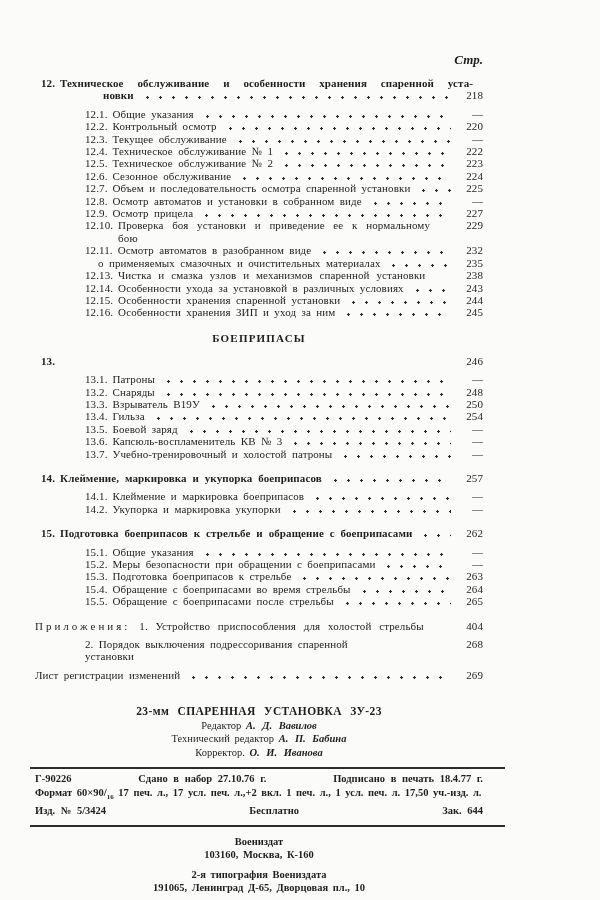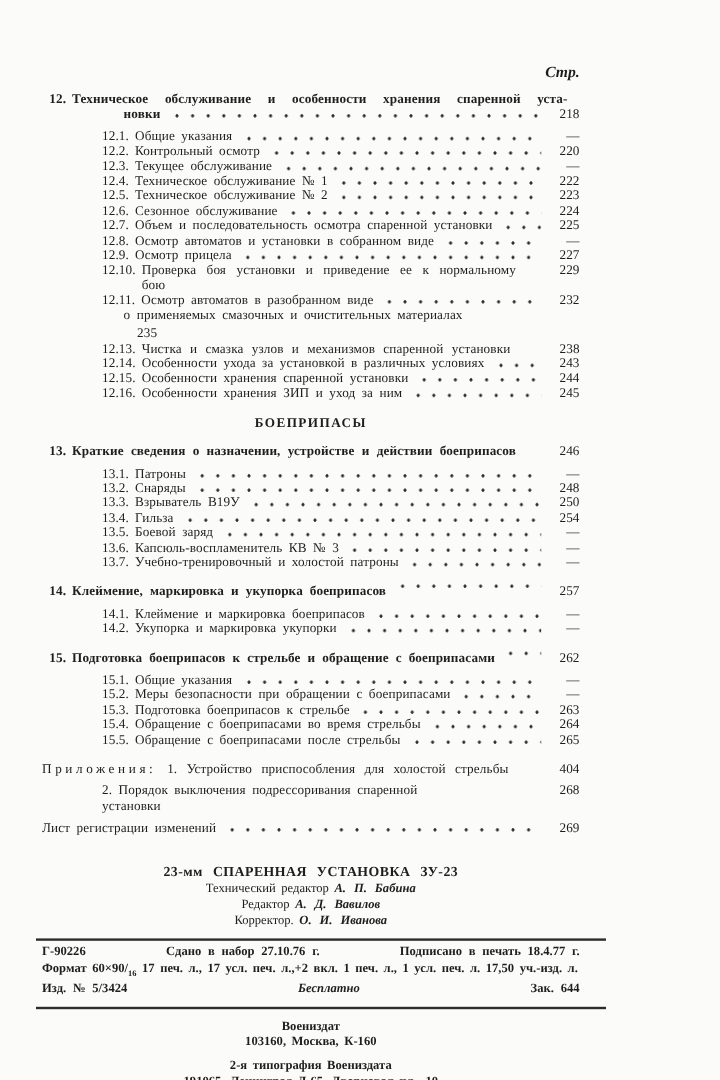--- a/index.html
+++ b/index.html
@@ -7,27 +7,27 @@
     position:relative; width:536px; height:900px; box-sizing:border-box;
     background:#fbfbf9; color:#1e1e1e;
     font-family:"Liberation Serif", "DejaVu Serif", serif;
     padding:52px 53px 0 35px; overflow:hidden;
   }
   .col-label { text-align:right; font-style:italic; font-weight:600; font-size:13px; margin-bottom:9px; }
 
   
   .toc { }
   .toc-row { display:flex; align-items:baseline; font-size:11px; line-height:12.4px; word-spacing:2.5px; letter-spacing:0.1px; }
-  .toc-row.chapter { font-weight:700; padding-left:6px; word-spacing:3px;align-items:flex-end; }
+  .toc-row.chapter { font-weight:700; padding-left:6px; word-spacing:3px; }
   .toc-row.sub { padding-left:50px; }
   .toc-row.appendix { padding-left:0; font-size:11px; }
   .toc-row.appendix2 { padding-left:50px;gap:44px; }
   .toc-row.plain { padding-left:0; }
   .toc-row.cont-chapter { font-weight:700; padding-left:68px; }
-  .toc-row.cont-sub { padding-left:63px;flex-direction:column; }
+  .toc-row.cont-sub { padding-left:63px; }
   .gap { margin-top:6px; }
   .biggap { margin-top:12px; }
   .num { margin-right:5px; flex:0 0 auto; }
   .appendix-label { letter-spacing:3px; margin-right:9px; flex:0 0 auto; }
   .entry-text { flex:0 1 auto; }
   .entry-text.fill { flex:1 1 auto; text-align:justify; text-align-last:justify; margin-right:10px; }
   .leader {
     flex:1 1 auto; min-width:6px; height:3px; align-self:baseline; margin:0 4px 0 5px;
     background-image:radial-gradient(circle, #2b2b2b 1.1px, rgba(0,0,0,0) 1.45px);
     background-size:13px 3px; background-repeat:repeat-x; background-position:2px 0;
@@ -43,21 +43,21 @@
   .credit:first-of-type { margin-top:12px; }
   .credit .name { font-style:italic; font-weight:600; word-spacing:4px; }
 
   
   .rule { border:none; border-top:2.3px solid #2c2c2c; margin:9px -22px 0 -5px; }
   .imprint { font-weight:700; font-size:10.5px; }
   .imprint-row { display:flex; justify-content:space-between; align-items:baseline; margin-top:4px; word-spacing:3px; }
   .imprint-row .mid { flex:0 0 auto; }
   .format-line { margin-top:3px; word-spacing:2px; }
   .format-line sub { font-size:7px; }
-  .free { font-style:italic; }
+  .free { }
   .publisher { text-align:center; font-weight:700; font-size:10.5px; margin-top:9px; word-spacing:2px; }
   .publisher .line { margin-top:2px; }
   .publisher .group2 { margin-top:9px; }
 </style>
 </head>
 <body>
 
 <div class="page">
 
   <div class="col-label">Стр.</div>
@@ -163,21 +163,20 @@
       </div>
       <div class="toc-row sub">
         <span class="num">12.16.</span>
         <span class="entry-text">Особенности хранения ЗИП и уход за ним</span>
         <span class="leader"></span>
         <span class="pagenum">245</span>
       </div>
       <div class="section-heading"><span>БОЕПРИПАСЫ</span></div>
       <div class="toc-row chapter">
         <span class="num">13.</span>
-        <span class="entry-text fill">Краткие сведения о назначении, устройстве и действии боеприпасов</span>
         <span class="leader blank"></span>
         <span class="pagenum">246</span>
       </div>
       <div class="toc-row sub gap">
         <span class="num">13.1.</span>
         <span class="entry-text">Патроны</span>
         <span class="leader"></span>
         <span class="pagenum">—</span>
       </div>
       <div class="toc-row sub">
@@ -284,26 +283,26 @@
       <div class="toc-row plain gap">
         <span class="entry-text">Лист регистрации изменений</span>
         <span class="leader"></span>
         <span class="pagenum">269</span>
       </div>
     </div>
 
   <div class="colophon">
     <div class="book-title">23-мм СПАРЕННАЯ УСТАНОВКА ЗУ-23</div>
     <div class="credit">
+      <span class="role">Редактор</span>
+      <span class="name">А. Д. Вавилов</span>
+    </div>
+    <div class="credit">
       <span class="role">Технический редактор</span>
       <span class="name">А. П. Бабина</span>
-    </div>
-    <div class="credit">
-      <span class="role">Редактор</span>
-      <span class="name">А. Д. Вавилов</span>
     </div>
     <div class="credit">
       <span class="role">Корректор.</span>
       <span class="name">О. И. Иванова</span>
     </div>
   </div>
 
   <hr class="rule">
 
   <div class="imprint">

